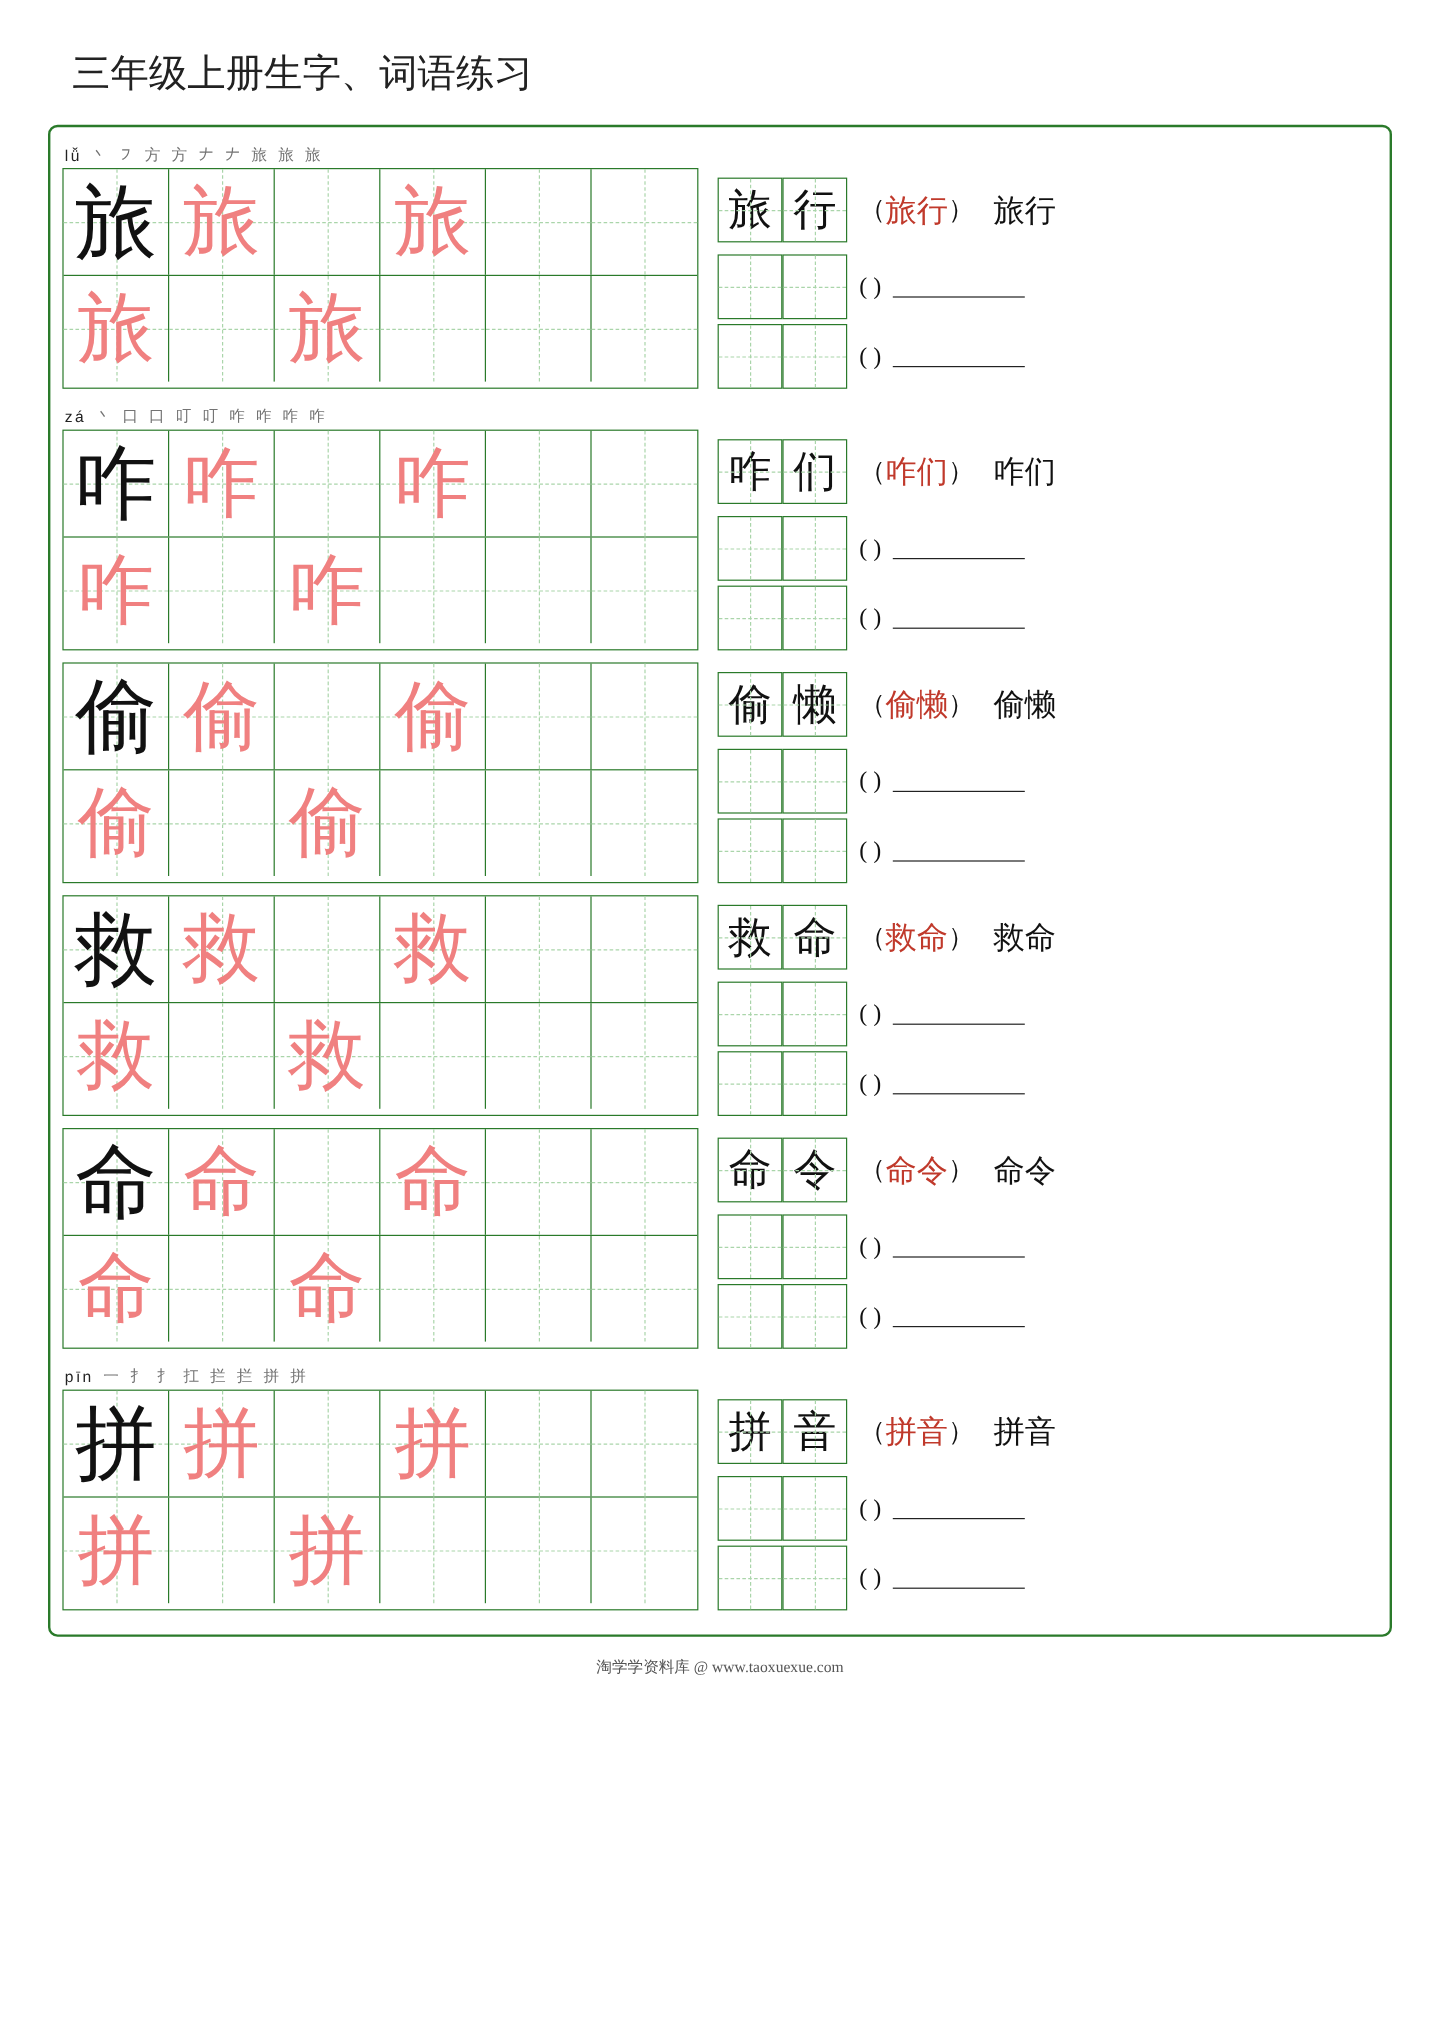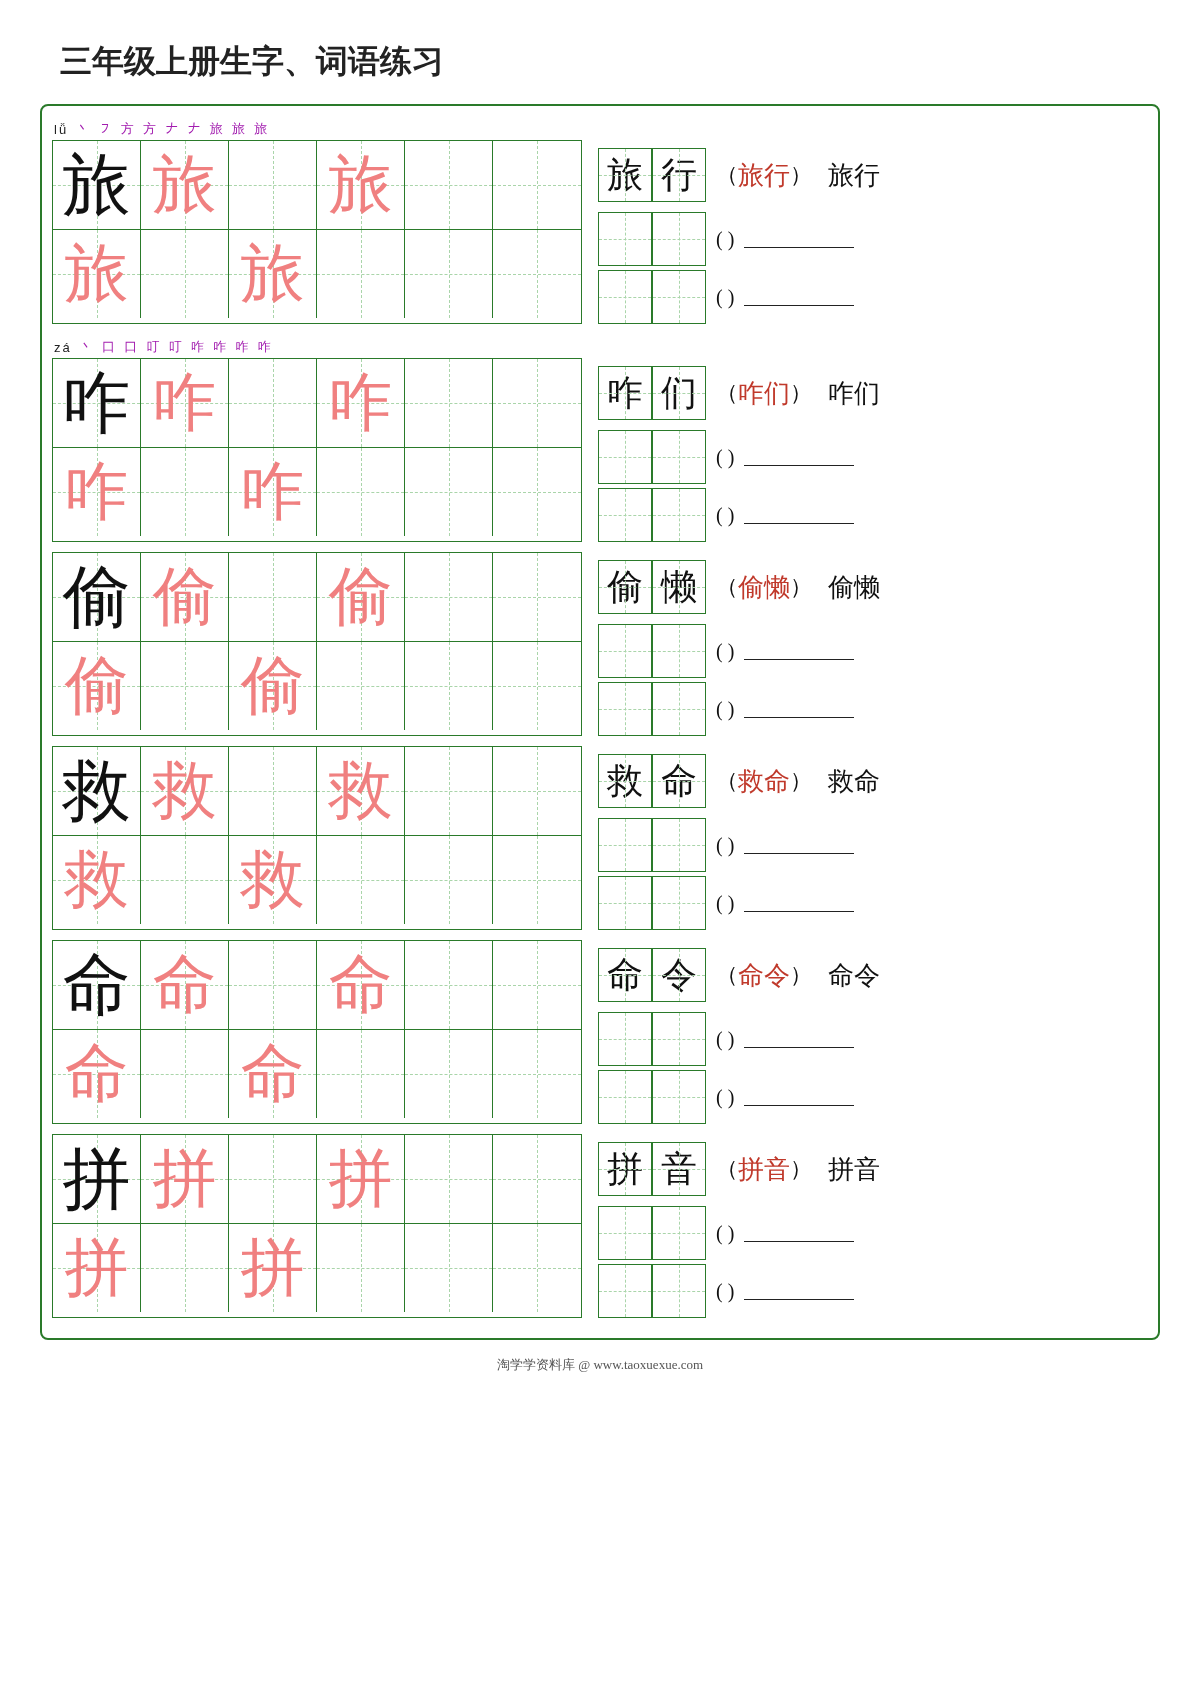--- a/index.html
+++ b/index.html
@@ -6,21 +6,21 @@
     body {
       width: 1200px;
       min-height: 1697px;
       background: #fff;
       font-family: 'SimSun', 'STSong', serif;
       position: relative;
     }
 
     .page-title {
       font-size: 32px;
-      font-weight: bold;
+      font-weight: normal;
       color: #222;
       padding: 40px 0 20px 60px;
       font-family: 'SimHei', 'STHeiti', sans-serif;
     }
 
     .main-container {
       margin: 0 40px;
       border: 2px solid #2a7a2a;
       border-radius: 8px;
       padding: 10px;
@@ -42,21 +42,21 @@
     }
 
     .stroke-guide .pinyin {
       color: #222;
       font-family: Arial, sans-serif;
       font-size: 13px;
       margin-right: 4px;
     }
 
     .stroke-guide .strokes {
-      color: #a21caf;
+      color: #737373;
       font-size: 13px;
       letter-spacing: 3px;
     }
 
     .section-content {
       display: flex;
       gap: 0;
     }
 
     
@@ -562,20 +562,24 @@
               </div>
               <span style="font-size: 20px; color: rgb(17, 17, 17); margin: 0px 6px; white-space: nowrap;">(            )</span>
               <span class="write-blank"></span>
             </div>
           </div>
         </div>
       </div>
       <div class="section-divider"></div>
     </div>
     <div class="character-section">
+      <div class="stroke-guide">
+        <span class="pinyin">pīn</span>
+        <span class="strokes">一  扌  扌  扛  拦  拦  拼  拼</span>
+      </div>
       <div class="section-content">
         <div class="char-practice">
           <div class="char-grid-row">
             <div class="char-cell">
               <span class="char-main">拼</span>
             </div>
             <div class="char-cell">
               <span class="char-pink">拼</span>
             </div>
             <div class="char-cell"></div>

